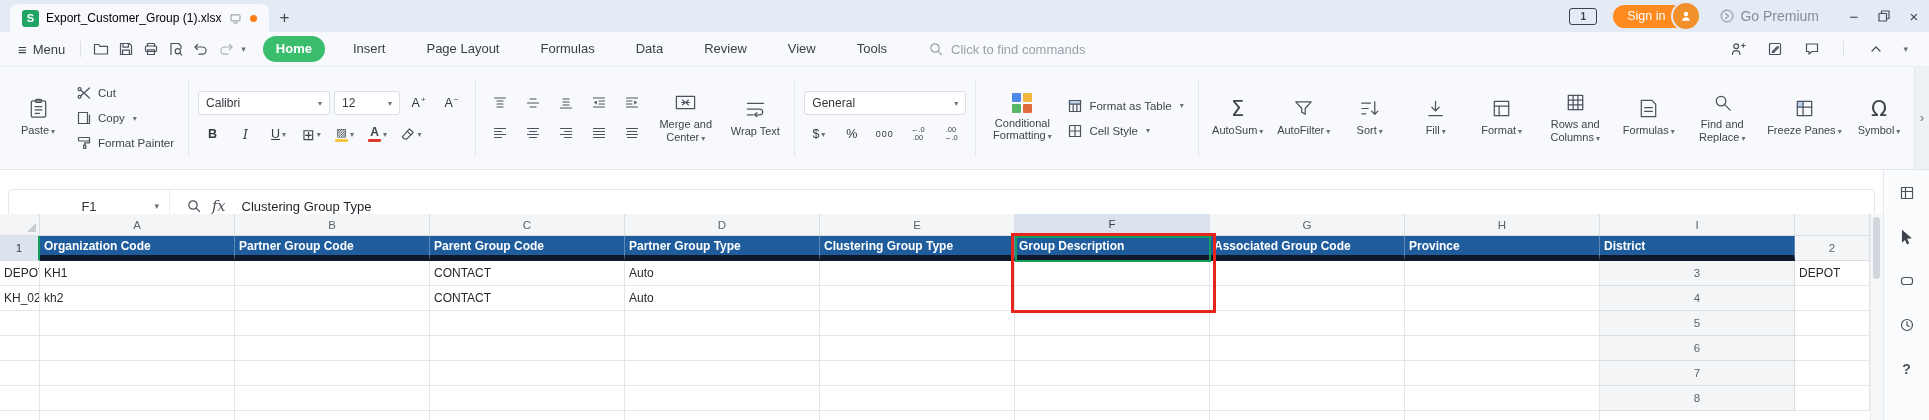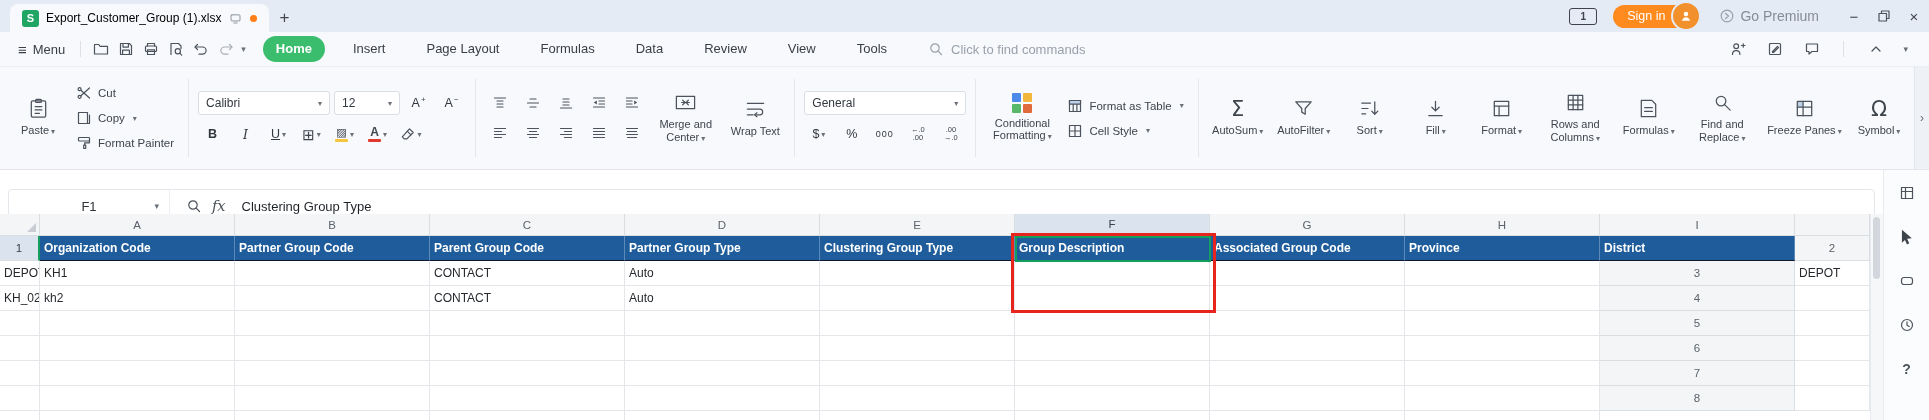--- a/index.html
+++ b/index.html
@@ -99,21 +99,21 @@
     grid-template-columns:40px repeat(9,195px) 1fr;grid-template-rows:22px repeat(8,25px);background:#fff;}
   .gh{background:#F3F5F7;border-right:1px solid #DADDE2;border-bottom:1px solid #DADDE2;display:flex;
     align-items:center;justify-content:center;font-size:11.5px;color:#5C636C;}
   .gh.corner{position:relative;}
   .gh.corner::after{content:"";position:absolute;right:3px;bottom:3px;border-left:9px solid transparent;border-bottom:9px solid #C9CDD3;}
   .gh.selc{background:#DAE3EE;border-bottom:2px solid var(--selection-green,#159D5D);color:#39414B;}
   .gh.selr{background:#DAE3EE;border-right:2px solid var(--selection-green,#159D5D);color:#39414B;}
   .dc{border-right:1px solid #E4E6EA;border-bottom:1px solid #E4E6EA;display:flex;align-items:center;
     padding:0 4px;font-size:12px;color:#25292E;background:#fff;overflow:hidden;white-space:nowrap;}
   .dc.h{background:var(--header-row-fill,#1E5C9B);color:#fff;font-weight:bold;
-    border-right:1px solid rgba(255,255,255,.28);border-bottom:1px solid #0f172a;}
+    border-right:1px solid rgba(255,255,255,.28);border-bottom:6px solid #0f172a;}
   .greensel{position:absolute;left:1015px;top:22px;width:196px;height:26px;border:2px solid var(--selection-green,#159D5D);
     box-sizing:border-box;z-index:4;pointer-events:none;}
   .redbox{position:absolute;left:1011px;top:19px;width:205px;height:80px;border:3px solid var(--annotation-red,#E8251D);
     box-sizing:border-box;z-index:6;pointer-events:none;}
 
   .vscroll{width:12px;background:#F6F7F9;border-left:1px solid #E7EAEE;position:relative;}
   .vthumb{position:absolute;top:3px;left:2px;width:7px;height:62px;background:#D3D7DD;border-radius:4px;}
 
   .sidebar{width:46px;background:#FBFCFD;border-left:1px solid #E7EAEE;display:flex;flex-direction:column;
     align-items:center;padding-top:10px;gap:18px;}

